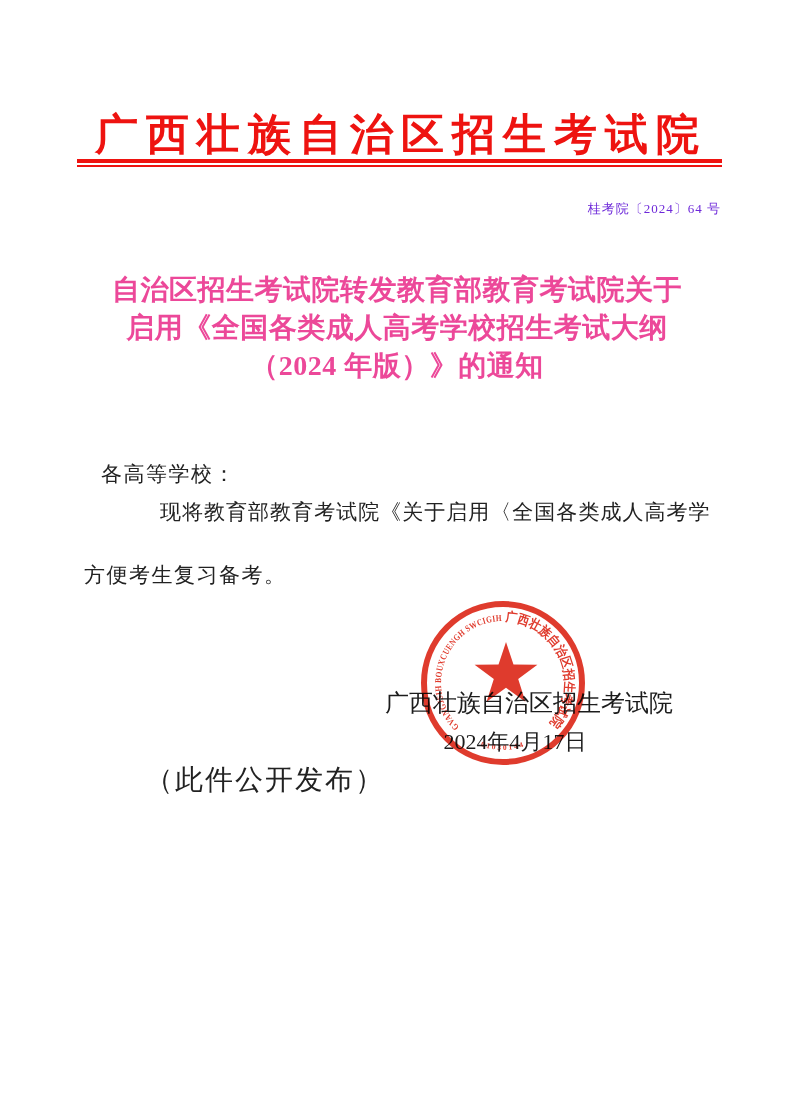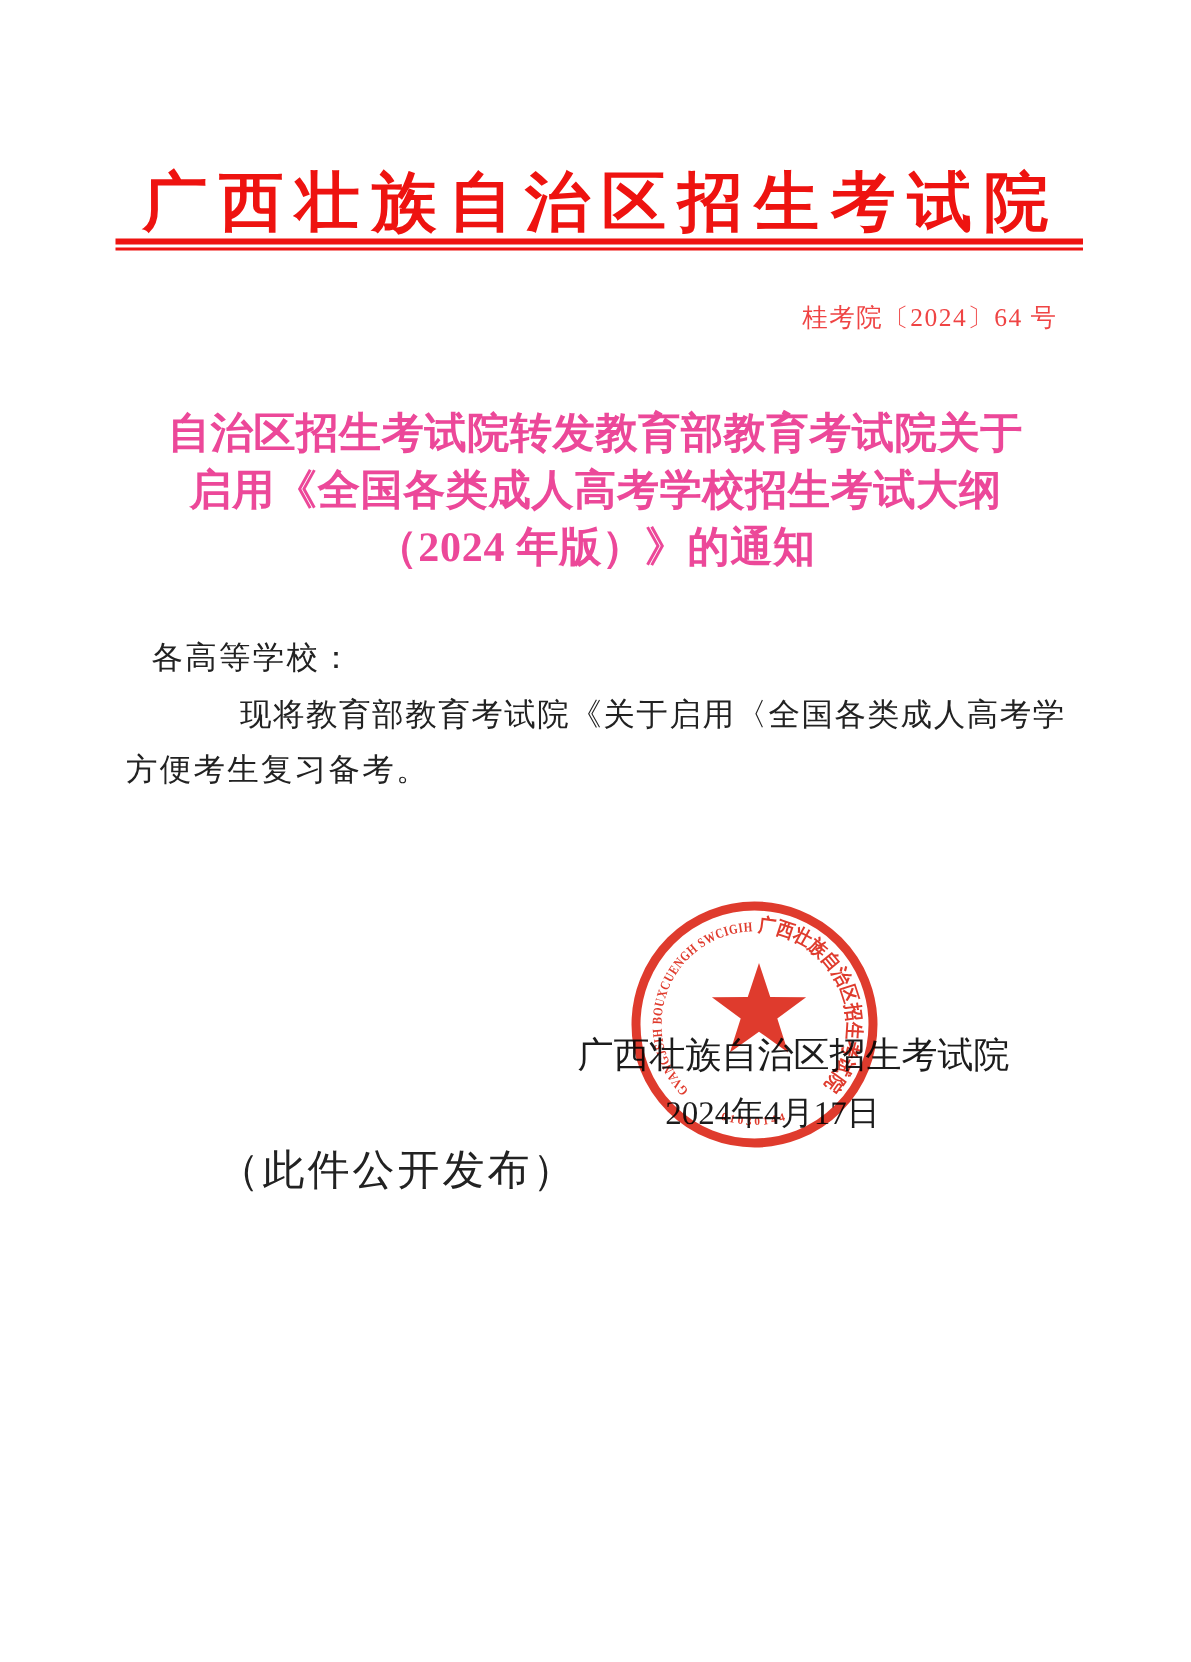--- a/index.html
+++ b/index.html
@@ -20,45 +20,45 @@
     color:#ee1310;
     white-space:nowrap;
   }
   .red-rule{
     position:absolute;top:159px;left:77px;right:72px;
     height:2px;
     border-top:4px solid #ee1310;
     border-bottom:2px solid #ee1310;
   }
   .doc-number{
-    position:absolute;top:200px;right:89px;
-    font-size:17px;color:#ef4444;
+    position:absolute;top:200px;right:73px;
+    font-size:13px;color:#6d28d9;
     letter-spacing:1px;white-space:nowrap;
   }
   
   .doc-title{
     position:absolute;top:271px;left:60px;right:60px;
     margin:0;
     text-align:center;
     font-size:28px;line-height:38px;font-weight:700;
     color:#ec4899;letter-spacing:0.5px;
   }
   
   .body-block{
     position:absolute;top:420px;left:84px;width:626px;
     font-size:21px;line-height:37.6px;color:#222;
   }
-  .salutation{padding-left:17px;letter-spacing:1.5px;}
+  .salutation{padding-left:17px;letter-spacing:1.5px;margin-top:36px;}
   .para-line{
     text-align:justify;
     text-align-last:justify;
     letter-spacing:0.5px;
   }
   .para-line.first{text-indent:76px;}
-  .para-line.last{text-align-last:left;letter-spacing:1.5px;}
+  .para-line.last{text-align-last:left;letter-spacing:1.5px;margin-top:26px;}
   
   .signer{
     position:absolute;top:687px;left:385px;width:290px;
     font-size:24px;color:#1c1c1c;white-space:nowrap;
   }
   .sign-date{
     position:absolute;top:727px;left:370px;width:290px;
     text-align:center;font-size:22px;color:#1c1c1c;white-space:nowrap;
   }
   .seal{

